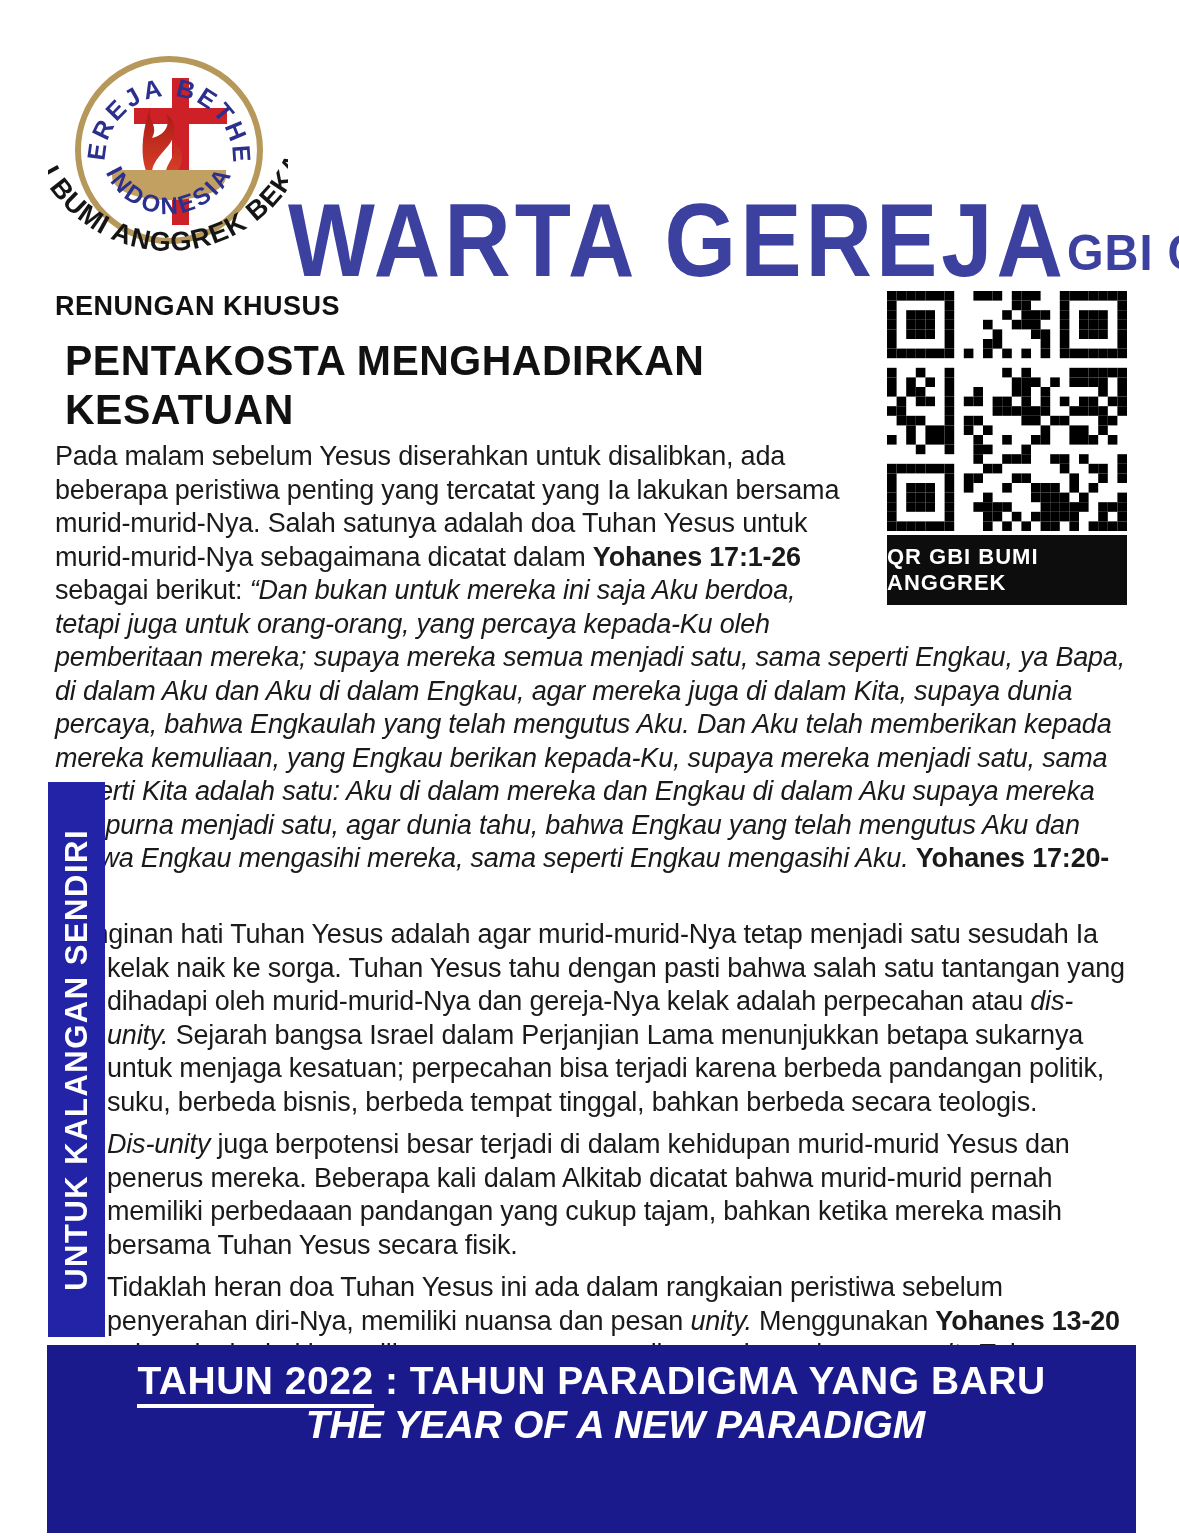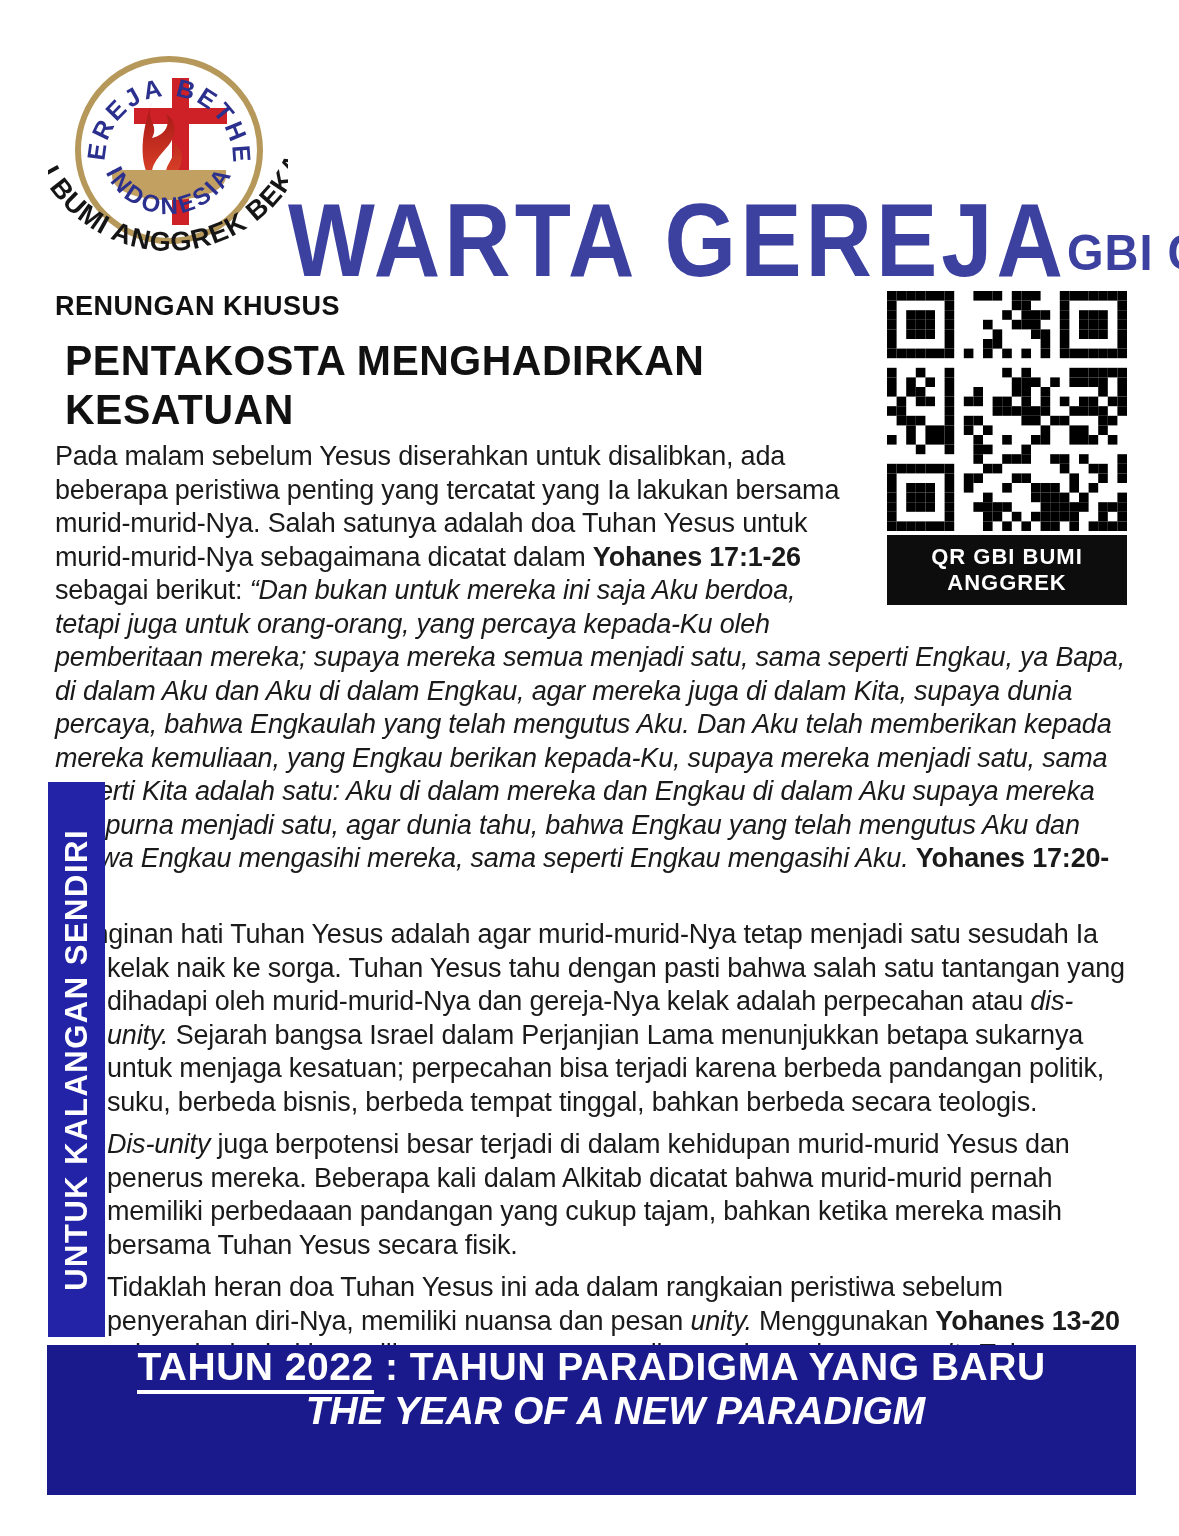--- a/index.html
+++ b/index.html
@@ -19,41 +19,41 @@
                transform-origin:top right; }
   .top-banner { width:863px; height:53px; background:#2222e6; border-bottom:5px solid #d946ef;
                 display:flex; align-items:center; justify-content:center; margin-top:10px; }
   .top-banner span { color:#fff; font-size:33px; font-weight:bold; letter-spacing:1px;
                      font-style:normal; white-space:nowrap; }
 
   
   .content { position:relative; padding:12px 52px 0 55px; height:1080px; overflow:hidden; }
   .qr-block { float:right; width:240px; margin:0 0 10px 22px; }
   .qr-code  { width:240px; height:240px; display:block; }
-  .qr-label { margin-top:4px; background:#0d0d0d; color:#fff; text-align:center;
+  .qr-label { margin-top:4px; background:#0d0d0d; color:#fff; text-align:left;
               font-weight:bold; font-size:22px; letter-spacing:1px; padding:9px 0; }
   .kicker { font-size:27px; font-weight:bold; letter-spacing:0.5px; color:#111; }
   .art-title { font-size:41px; font-weight:bold; letter-spacing:0.5px; color:#111;
                margin:14px 0 10px 10px; transform:scaleY(1.05); transform-origin:left top; }
   .body-text p { font-size:27px; line-height:33.5px; color:#1a1a1a; margin-bottom:9px;
                  letter-spacing:-0.2px; }
   .body-text b { font-weight:bold; }
   .body-text i { font-style:italic; }
   .indented { margin-left:52px; }
   .hang { text-indent:-52px; }
 
   
   .side-strip { position:absolute; left:48px; top:782px; width:57px; height:555px;
                 background:#2323a8; display:flex; align-items:center; justify-content:center; }
   .side-strip span { writing-mode:vertical-rl; transform:rotate(180deg); color:#fff;
                      font-weight:bold; font-size:31px; letter-spacing:1.5px; white-space:nowrap; }
 
   
-  .footer-banner { position:absolute; left:47px; top:1345px; width:1089px; height:150px;
-                   background:#1a1a8c; color:#fff; text-align:center; }
+  .footer-banner { position:absolute; left:47px; top:1345px; width:1089px; height:188px;
+                   background:#1a1a8c; color:#fff; text-align:center; padding-top:14px; }
   .fb-line1 { font-size:39px; font-weight:bold; letter-spacing:0.5px; line-height:44px; }
   .fb-line1 .u { border-bottom:4px solid #fff; padding-bottom:2px; }
   .fb-line2 { font-size:39px; font-weight:bold; font-style:italic; line-height:44px;margin-left:48px; }
   .fb-line3 { font-size:26px; font-weight:bold; font-style:italic; margin-top:14px; }
 </style>
 </head>
 <body>
 
 <div class="page">
 

